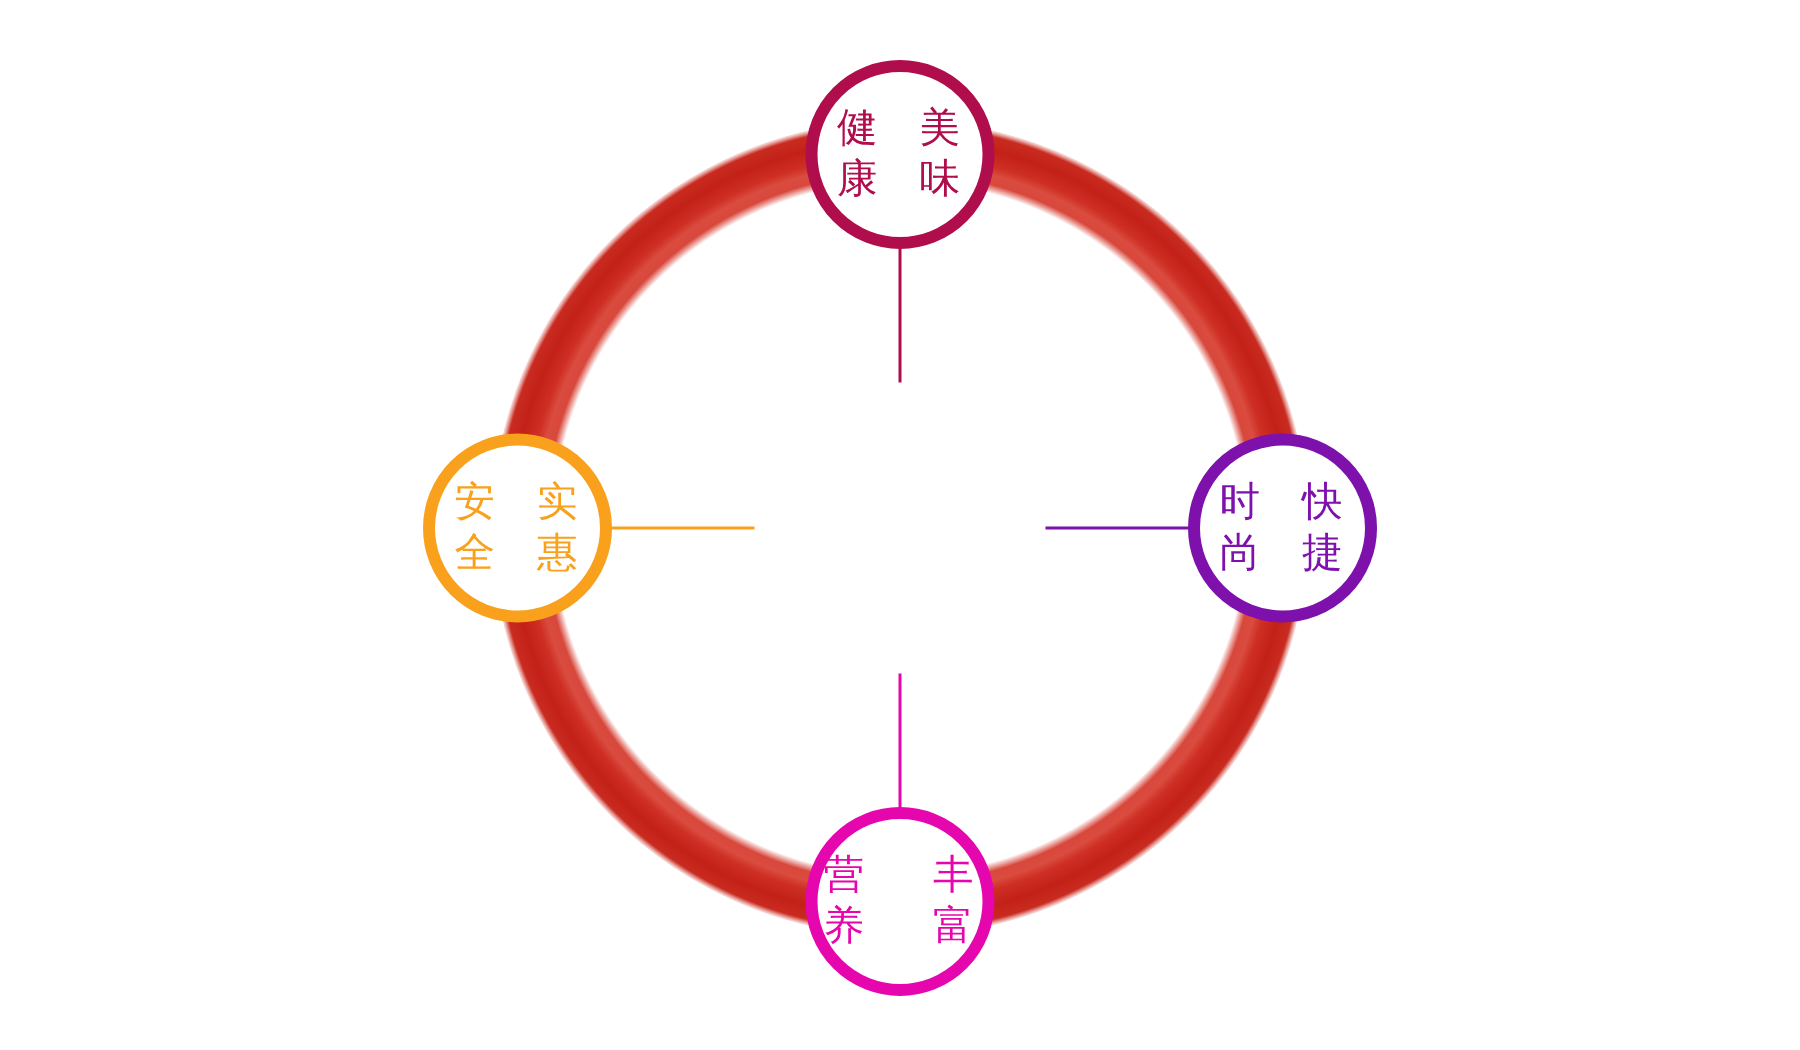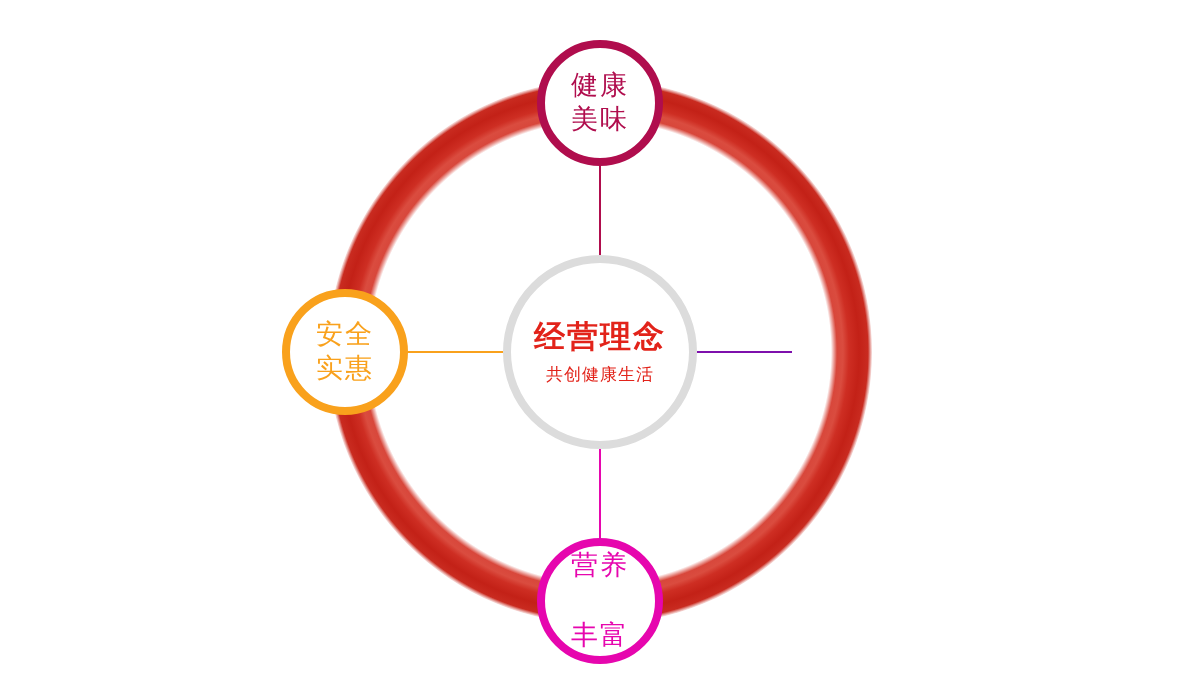--- a/index.html
+++ b/index.html
@@ -79,21 +79,21 @@
   
   .node {
     position: absolute;
     width: 110px;
     height: 110px;
     border: 8px solid var(--node-color, #999);
     border-radius: 50%;
     background: #ffffff;
     z-index: 4;
     display: flex;
-    flex-direction: column;
+    flex-direction: row;
     align-items: center;
     justify-content: center;
     color: var(--node-color, #999);
     font-size: 27px;
     line-height: 1.25;
     letter-spacing: 2px;
   }
   .node-top    { left: 537px; top: 40px;  }
   .node-right  { left: 792px; top: 289px; }
   .node-bottom { left: 537px; top: 538px; gap: 36px; }
@@ -105,30 +105,30 @@
 
 <div class="canvas">
 
   <div class="big-ring"></div>
 
   <div class="connector connector-top" style="--node-color: #b00d4d;"></div>
   <div class="connector connector-right" style="--node-color: #7e10ac;"></div>
   <div class="connector connector-bottom" style="--node-color: #e606ae;"></div>
   <div class="connector connector-left" style="--node-color: #f9a11c;"></div>
 
-  <div class="center-circle">
-    <div class="center-title">经营理念</div>
-    <div class="center-subtitle">共创健康生活</div>
-  </div>
 
   <div class="node node-top" style="--node-color: #b00d4d;">
     <span>健康</span>
     <span>美味</span>
   </div>
 
+  <div class="node node-right" style="--node-color: #7e10ac;">
+    <span>时尚</span>
+    <span>快捷</span>
+  </div>
 
   <div class="node node-bottom" style="--node-color: #e606ae;">
     <span>营养</span>
     <span>丰富</span>
   </div>
 
   <div class="node node-left" style="--node-color: #f9a11c;">
     <span>安全</span>
     <span>实惠</span>
   </div>

